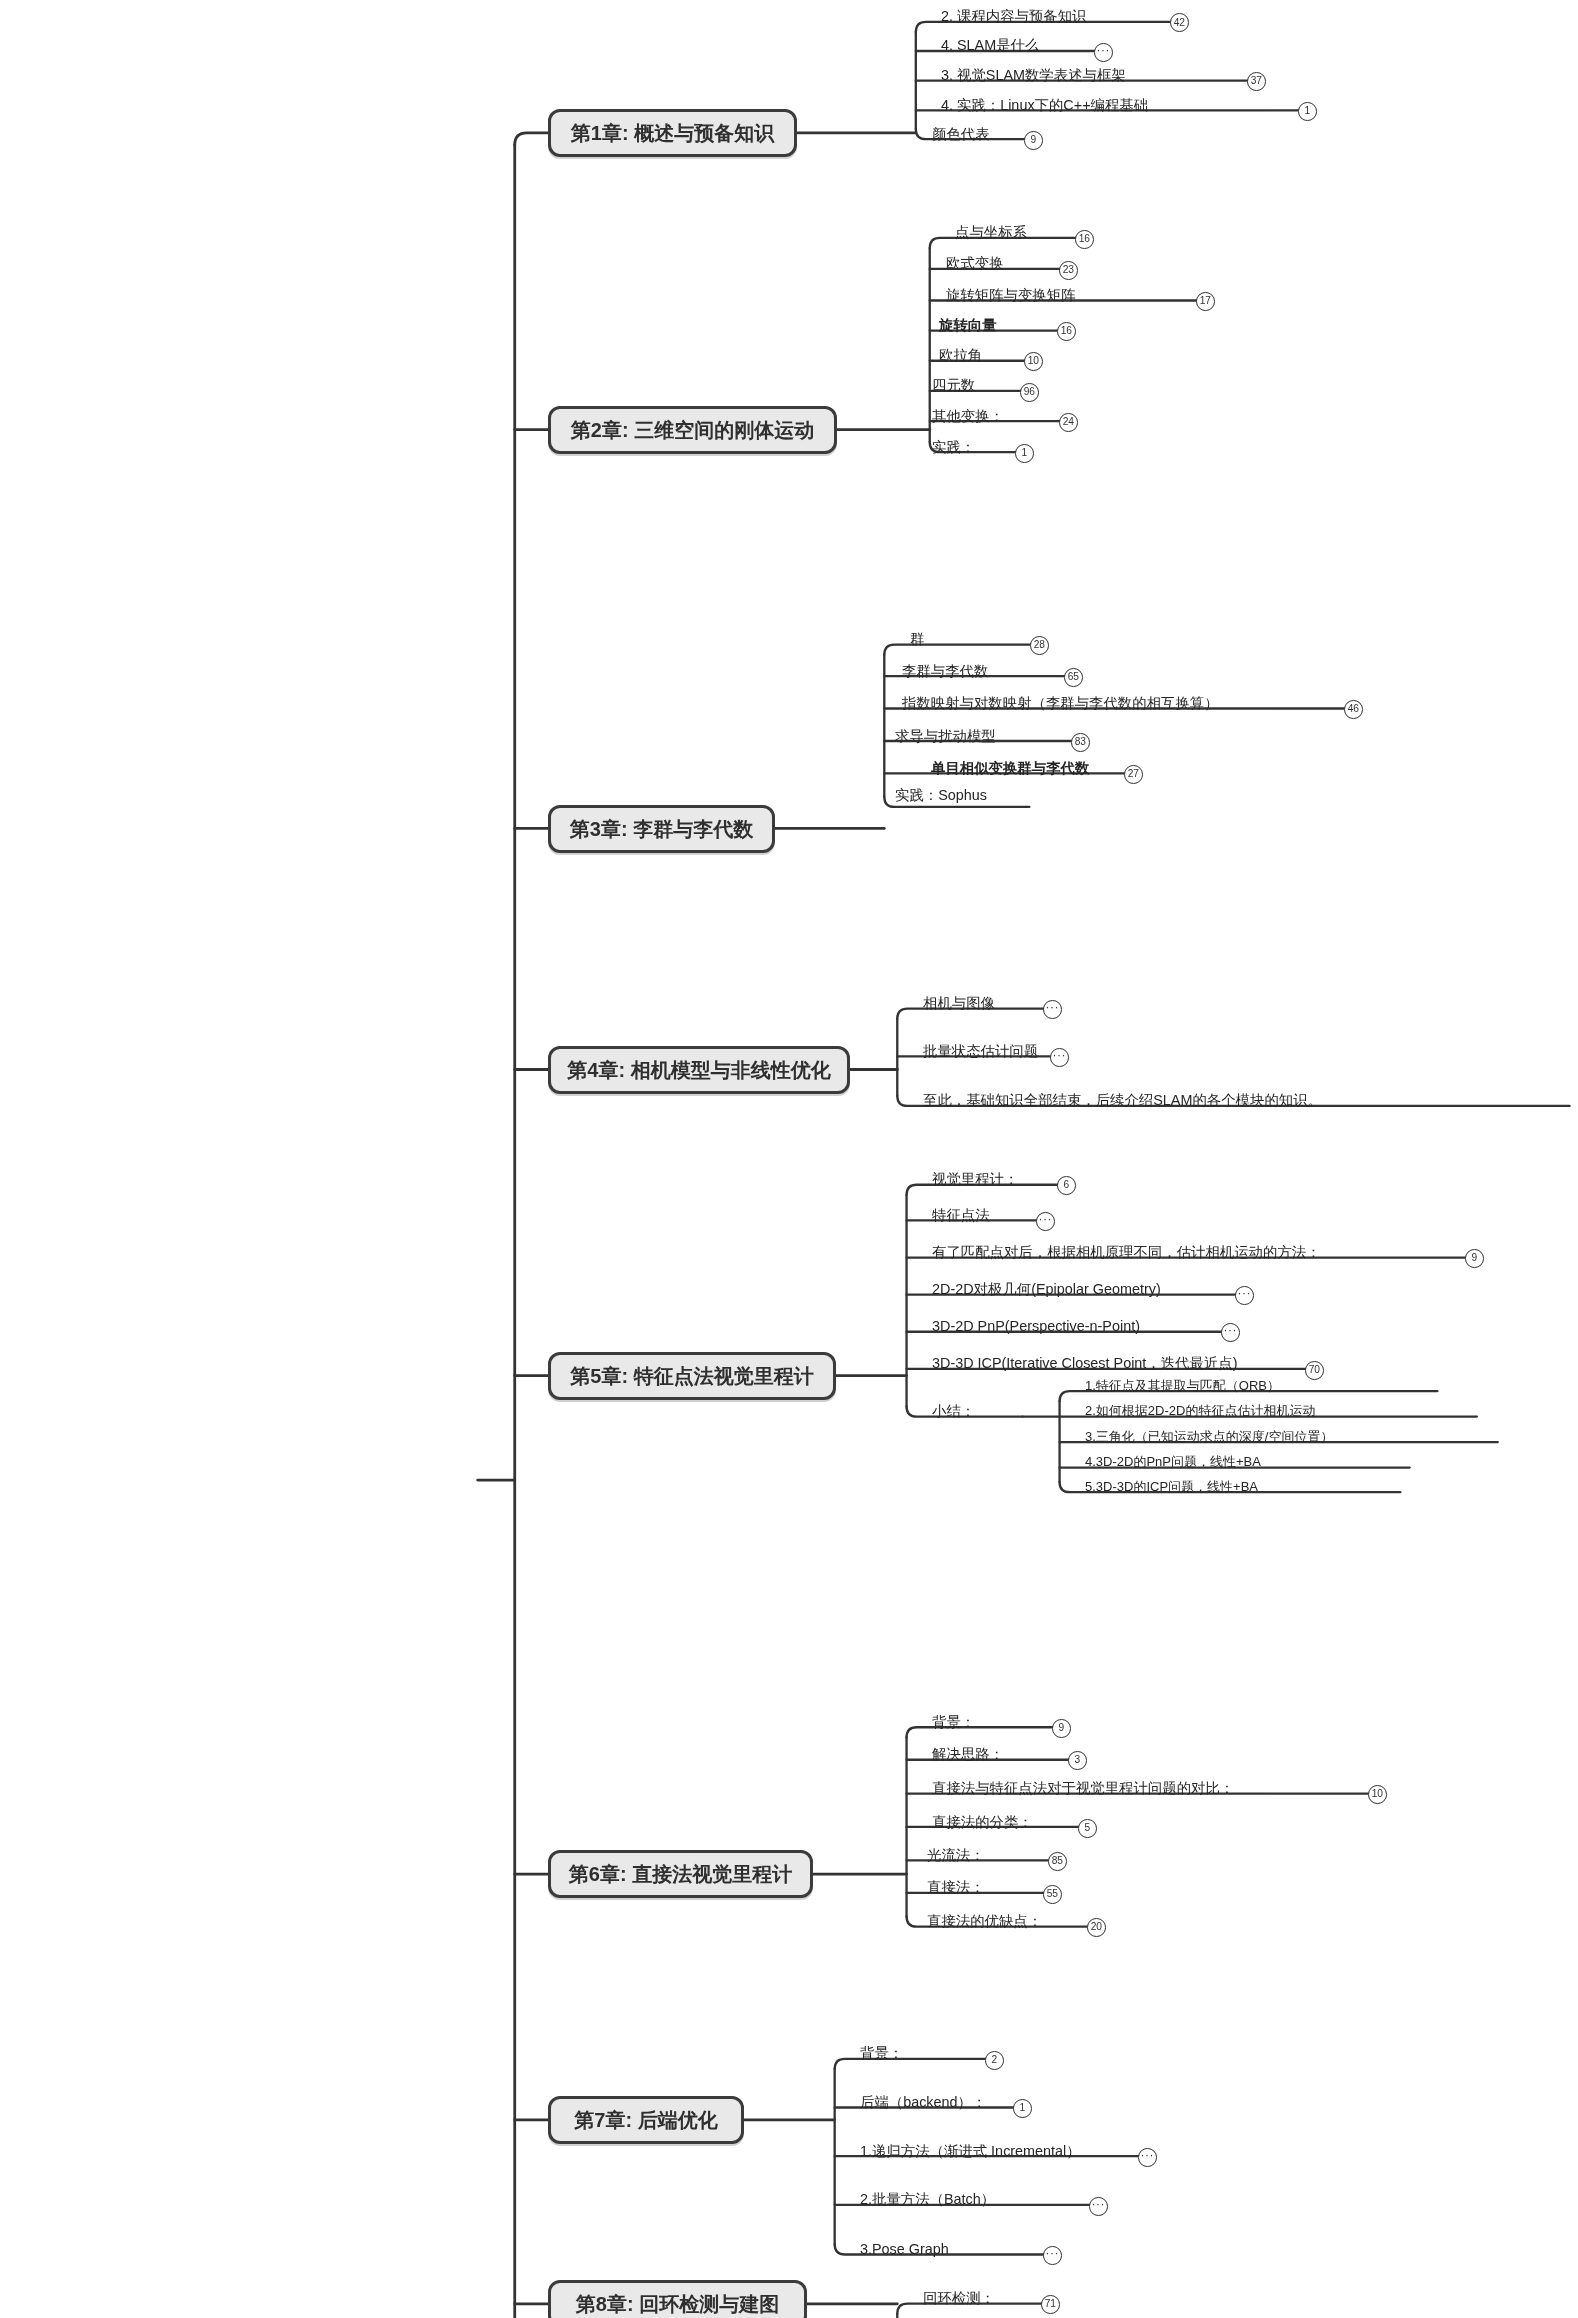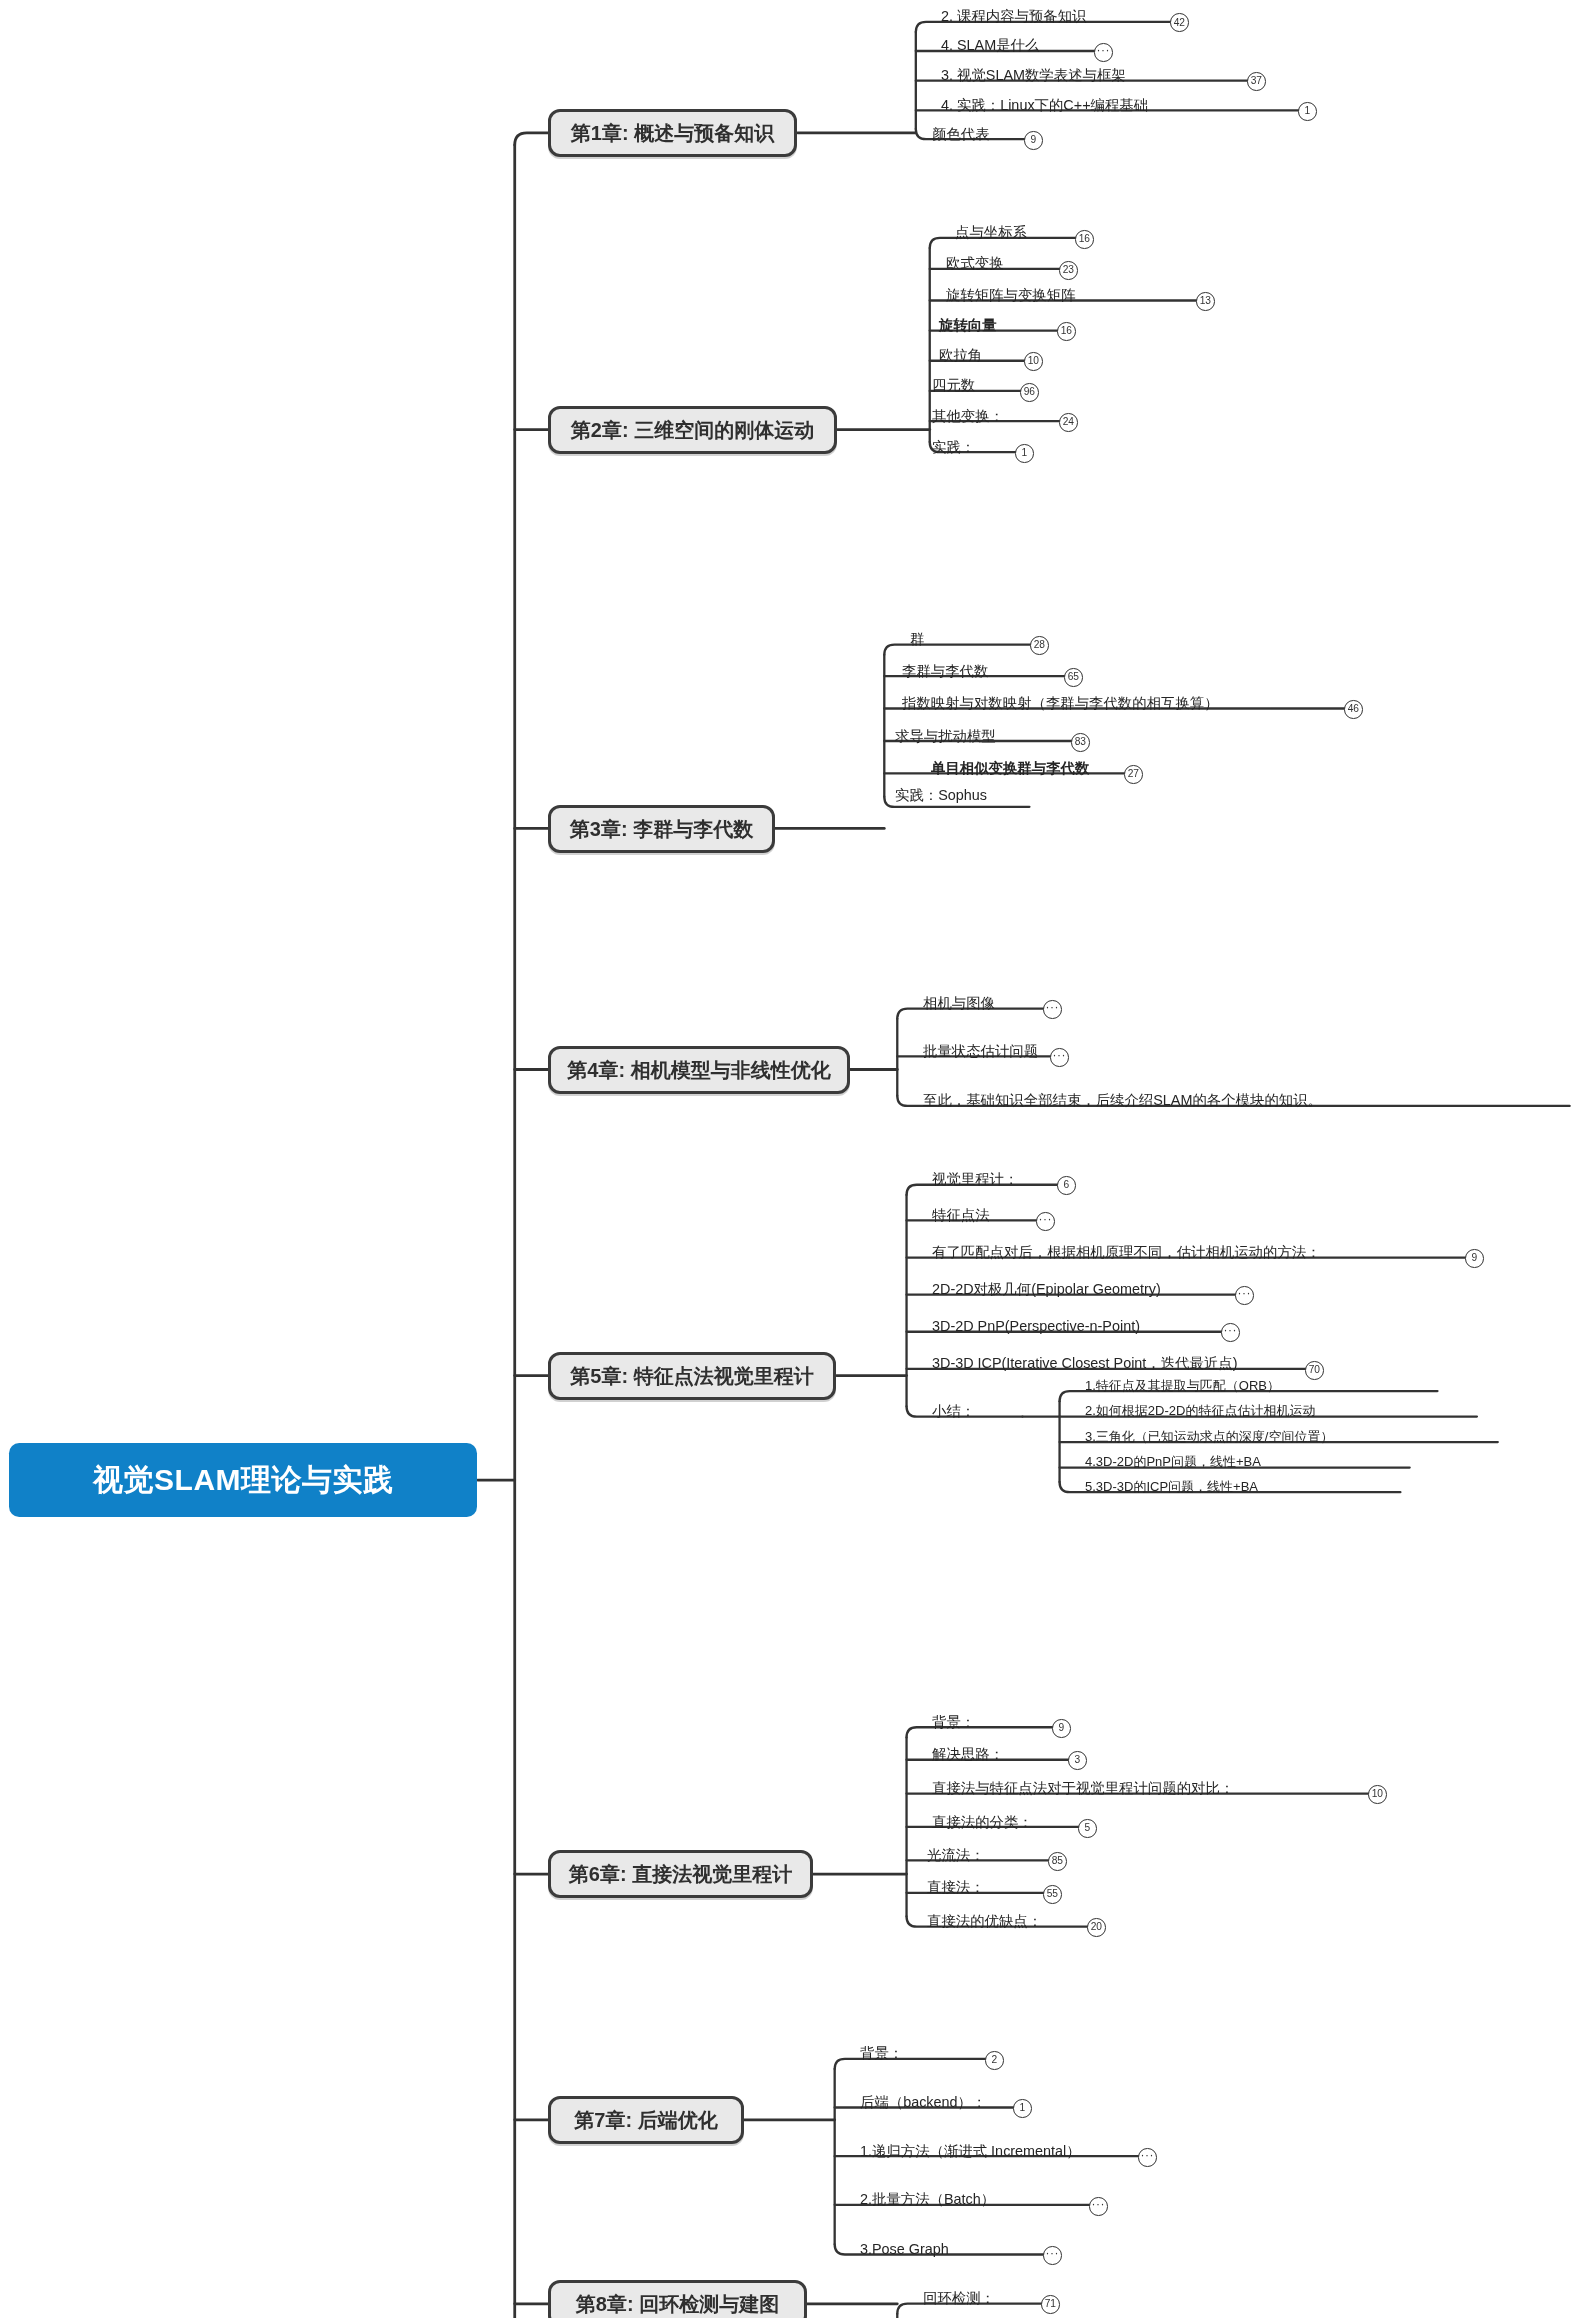--- a/index.html
+++ b/index.html
@@ -166,39 +166,38 @@
       <path d="M1930,5782 L2930,5782" fill="none" stroke="#333333" stroke-width="5" stroke-linecap="round" stroke-linejoin="round"></path>
       <path d="M1930,5965 L2150,5965" fill="none" stroke="#333333" stroke-width="5" stroke-linecap="round" stroke-linejoin="round"></path>
       <path d="M2130,5882 L2130,6040" fill="none" stroke="#333333" stroke-width="5" stroke-linecap="round" stroke-linejoin="round"></path>
       <path d="M2130,5882 Q2130,5860 2152,5860 L2930,5860" fill="none" stroke="#333333" stroke-width="5" stroke-linecap="round" stroke-linejoin="round"></path>
       <path d="M2130,6040 Q2130,6062 2152,6062 L2575,6062" fill="none" stroke="#333333" stroke-width="5" stroke-linecap="round" stroke-linejoin="round"></path>
       <path d="M2150,5965 L2130,5965" fill="none" stroke="#333333" stroke-width="5" stroke-linecap="round" stroke-linejoin="round"></path>
       <path d="M2130,5962 L2970,5962" fill="none" stroke="#333333" stroke-width="5" stroke-linecap="round" stroke-linejoin="round"></path>
       <path d="M1930,6135 L2795,6135" fill="none" stroke="#333333" stroke-width="5" stroke-linecap="round" stroke-linejoin="round"></path>
       <path d="M1930,6225 L2785,6225" fill="none" stroke="#333333" stroke-width="5" stroke-linecap="round" stroke-linejoin="round"></path>
     </svg>
-<div class="root-node" style="left: 9.3px; top: 1443px; width: 468px; height: 74px;">视觉SLAM理论与实践</div>
     <div class="chapter" style="left: 548px; top: 109px; width: 249px; height: 48px;">第1章: 概述与预备知识</div>
     <div class="leaf l2" style="left: 941px; top: 9.3px;">2. 课程内容与预备知识</div>
     <div class="badge" style="left: 1170px; top: 13.4px;">42</div>
     <div class="leaf l2" style="left: 941px; top: 38px;">4. SLAM是什么</div>
     <div class="badge dots" style="left: 1094px; top: 43px;">···</div>
     <div class="leaf l2" style="left: 941px; top: 68px;">3. 视觉SLAM数学表述与框架</div>
     <div class="badge" style="left: 1247px; top: 72px;">37</div>
     <div class="leaf l2" style="left: 941px; top: 98px;">4. 实践：Linux下的C++编程基础</div>
     <div class="badge" style="left: 1298px; top: 102px;">1</div>
     <div class="leaf l2" style="left: 932px; top: 127px;">颜色代表</div>
     <div class="badge" style="left: 1024px; top: 131px;">9</div>
     <div class="chapter" style="left: 548px; top: 406px; width: 289px; height: 48px;">第2章: 三维空间的刚体运动</div>
     <div class="leaf l2" style="left: 955px; top: 225px;">点与坐标系</div>
     <div class="badge" style="left: 1075px; top: 230px;">16</div>
     <div class="leaf l2" style="left: 946px; top: 256px;">欧式变换</div>
     <div class="badge" style="left: 1059px; top: 261px;">23</div>
     <div class="leaf l2" style="left: 946px; top: 288px;">旋转矩阵与变换矩阵</div>
-    <div class="badge" style="left: 1196px; top: 292px;">13</div>
+    <div class="badge" style="left: 1196px; top: 292px;">17</div>
     <div class="leaf l2" style="left: 939px; top: 318px; font-weight: bold;">旋转向量</div>
     <div class="badge" style="left: 1057px; top: 322px;">16</div>
     <div class="leaf l2" style="left: 939px; top: 348px;">欧拉角</div>
     <div class="badge" style="left: 1024px; top: 352px;">10</div>
     <div class="leaf l2" style="left: 932px; top: 378px;">四元数</div>
     <div class="badge" style="left: 1020px; top: 383px;">96</div>
     <div class="leaf l2" style="left: 932px; top: 409px;">其他变换：</div>
     <div class="badge" style="left: 1059px; top: 413px;">24</div>
     <div class="leaf l2" style="left: 932px; top: 440px;">实践：</div>
     <div class="badge" style="left: 1015px; top: 444px;">1</div>

